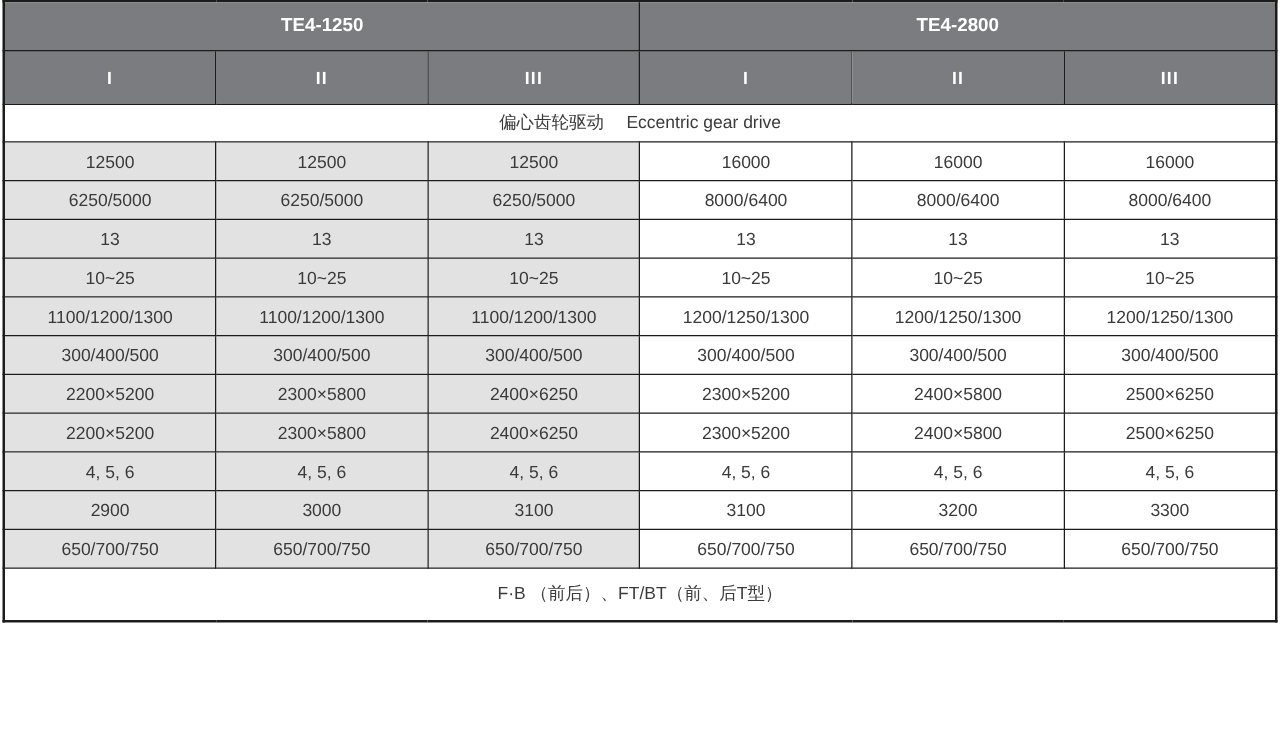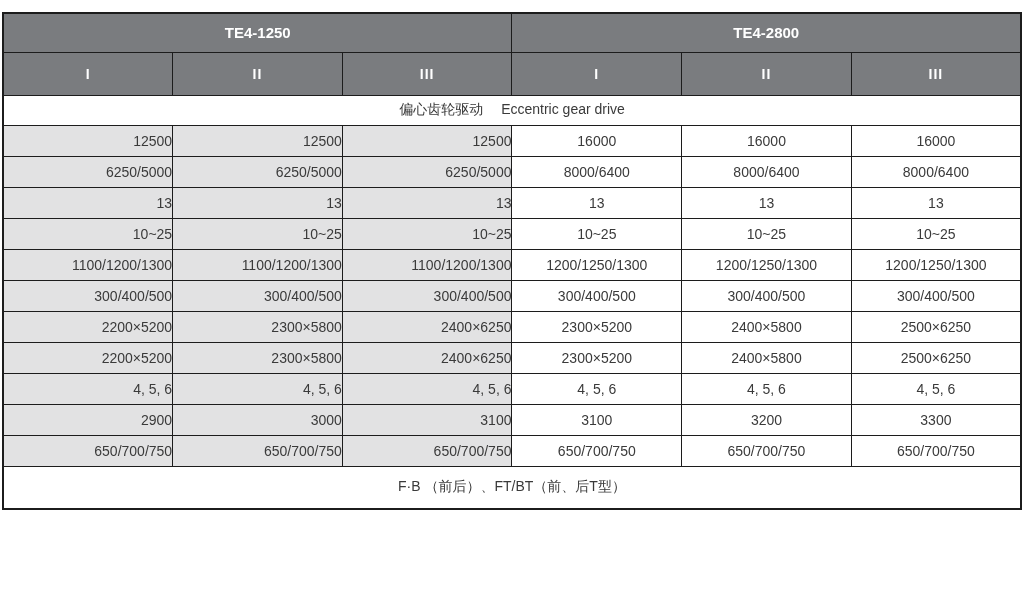--- a/index.html
+++ b/index.html
@@ -10,21 +10,21 @@
   }
   * { box-sizing: border-box; }
   body {
     margin: 0;
     background: #ffffff;
     font-family: "Liberation Sans", sans-serif;
   }
   .page {
     width: 1025px;
     height: 592px;
-    padding: 12px 2px;
+    padding: 0 2px;
     background: #ffffff;
   }
   table.spec-table {
     border-collapse: collapse;
     width: 1020px;
     table-layout: fixed;
     border: 2px solid var(--border-color);
   }
   th, td {
     border: 1px solid var(--border-color);
@@ -41,21 +41,21 @@
     font-size: 14px;
   }
   tr.hrow1 th { height: 39px; font-size: 15px; }
   tr.hrow2 th { height: 43px; letter-spacing: 1px; }
   td {
     font-size: 14px;
     color: var(--text-color);
     height: 31px;
     background: #ffffff;
   }
-  td.shaded { background: var(--shaded-bg); text-align: right; }
+  td.shaded { background: var(--shaded-bg); }
   tr.drive-row td { height: 30px; background: #ffffff; }
   tr.footer-row td { height: 43px; background: #ffffff; }
   .drive-zh { margin-right: 18px; }
 </style>
 </head>
 <body>
 
 <div class="page">
   <table class="spec-table">
     <thead>

